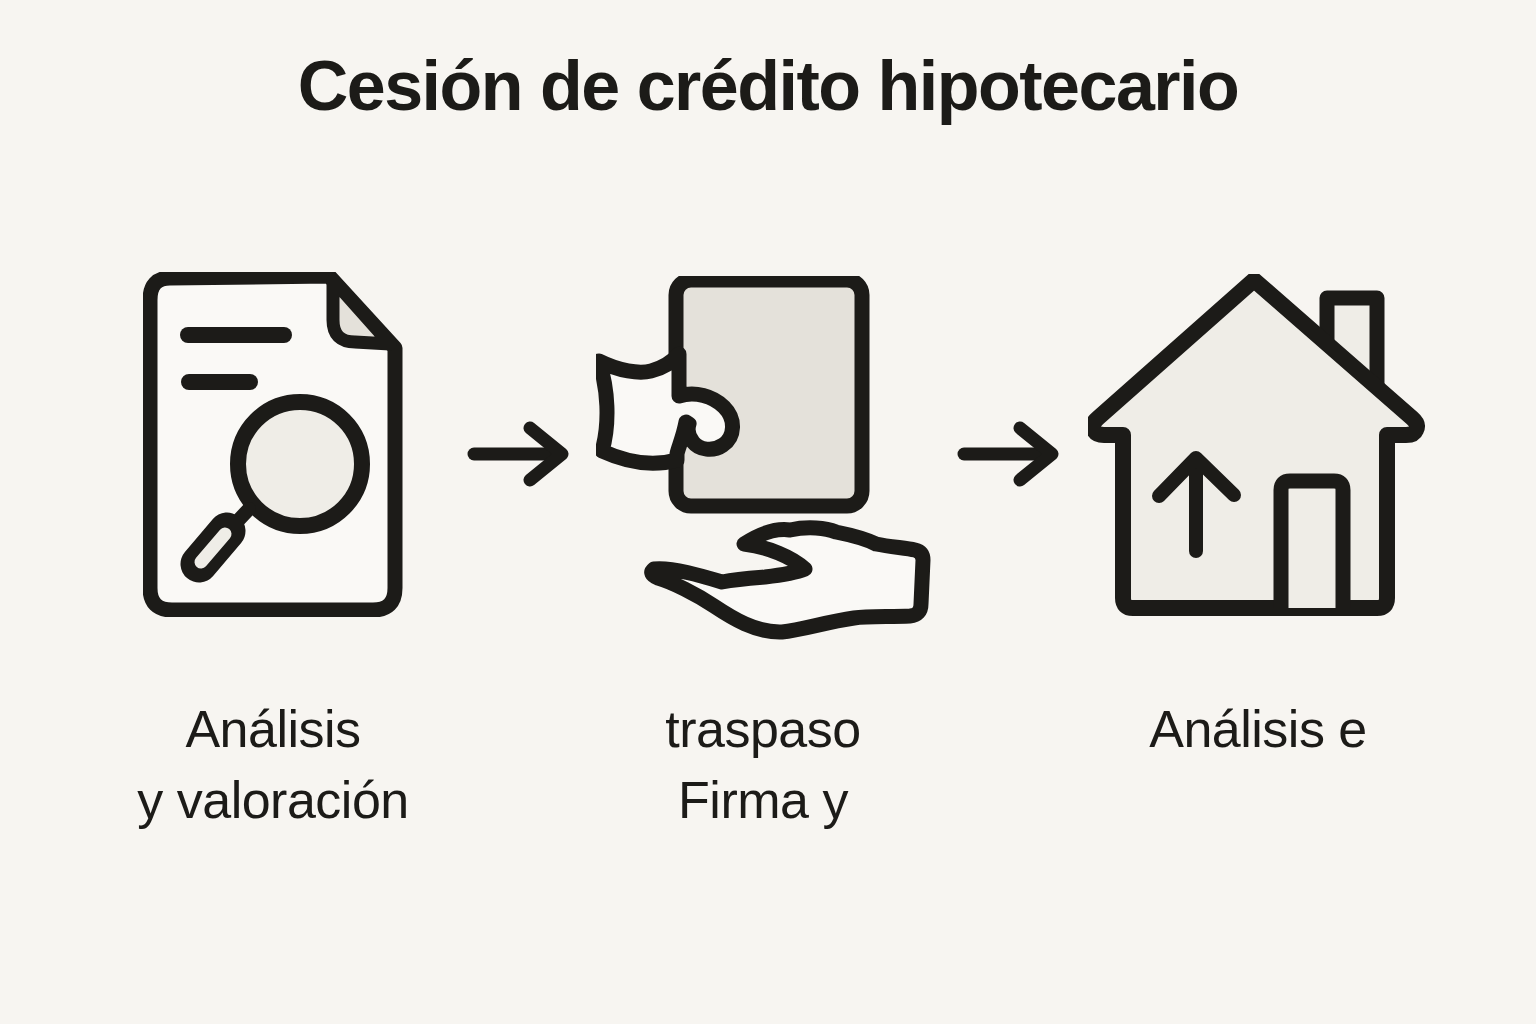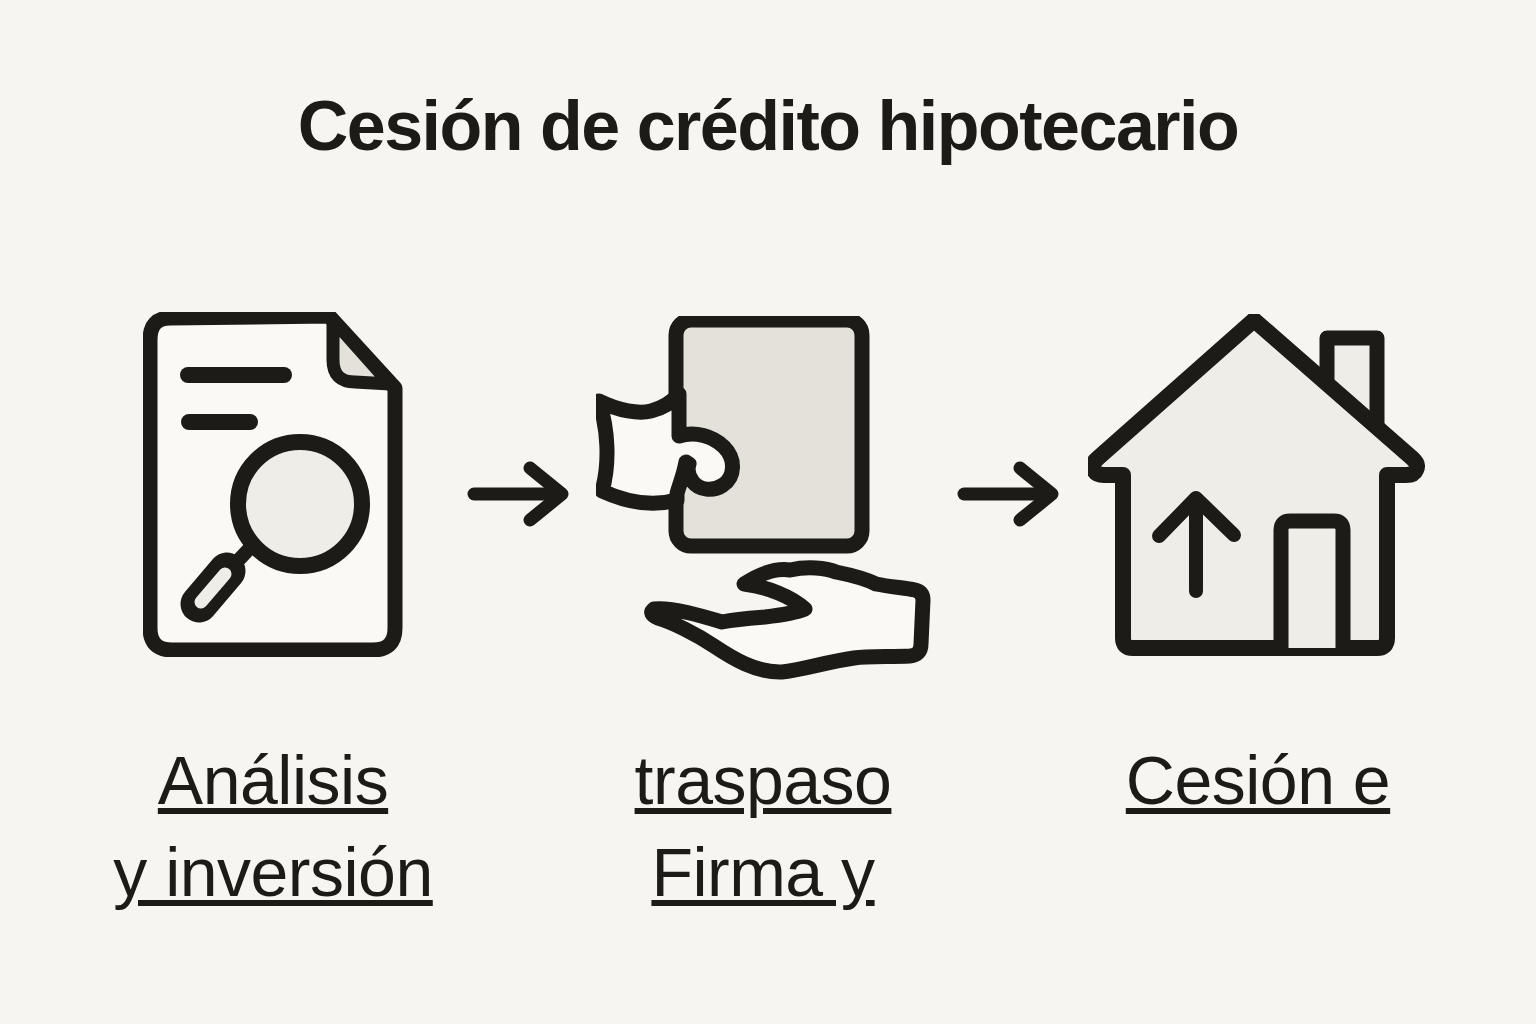--- a/index.html
+++ b/index.html
@@ -12,21 +12,21 @@
   * { margin: 0; padding: 0; box-sizing: border-box; }
   html, body { width: 1536px; height: 1024px; }
   body {
     background: var(--background);
     font-family: "Liberation Sans", "DejaVu Sans", sans-serif;
     color: var(--ink);
     overflow: hidden;
   }
   .page { width: 1536px; height: 1024px; position: relative; }
   .title {
-    padding-top: 86px;
+    padding-top: 46px;
     font-size: 70px;
     font-weight: 700;
     letter-spacing: -1.5px;
     text-align: center;
     color: var(--ink);
   }
   .flow {
     display: flex;
     justify-content: center;
     align-items: flex-start;
@@ -47,27 +47,26 @@
     justify-content: center;
   }
   .arrow-cell {
     width: 130px;
     padding-top: 146px;
     display: flex;
     justify-content: center;
   }
   .label {
     margin-top: 50px;
-    font-size: 68px;
+    font-size: 52px;
     font-weight: 500;
     line-height: 1.36;
     text-align: center;
     color: var(--ink);
     letter-spacing: -0.5px;
-    text-decoration: underline;
   }
   svg { display: block; }
 </style>
 </head>
 <body>
 
 <div class="page">
 
   <h1 class="title">Cesión de crédito hipotecario</h1>
 
@@ -84,21 +83,21 @@
           <line x1="46" y1="110" x2="107" y2="110" stroke="var(--ink)" stroke-width="16" stroke-linecap="round"></line>
 
           <circle cx="157" cy="192" r="62" fill="var(--fill-light)" stroke="var(--ink)" stroke-width="16"></circle>
           <line x1="106" y1="237" x2="90" y2="254" stroke="var(--ink)" stroke-width="14" stroke-linecap="round"></line>
           <line x1="84" y1="259" x2="56" y2="292" stroke="var(--ink)" stroke-width="37" stroke-linecap="round"></line>
           <line x1="82" y1="262" x2="58" y2="290" stroke="var(--fill-light)" stroke-width="13" stroke-linecap="round"></line>
         </svg>
       </div>
       <div class="label">
         <div>Análisis</div>
-        <div>y inversión</div>
+        <div>y valoración</div>
       </div>
     </div>
 
     <div class="arrow-cell">
       <svg width="104" height="72" viewBox="0 0 104 72">
         <line x1="8" y1="36" x2="92" y2="36" stroke="var(--ink)" stroke-width="13" stroke-linecap="round"></line>
         <polyline points="64,10 96,36 64,62" fill="none" stroke="var(--ink)" stroke-width="13" stroke-linecap="round" stroke-linejoin="round"></polyline>
       </svg>
     </div>
 
@@ -166,18 +165,18 @@
                    L 45,334 Q 35,334 35,324
                    L 35,161 L 16,161 Q 8,161 6,156 Q 3,150 10,144 Z" fill="var(--fill-light)" stroke="var(--ink)" stroke-width="16" stroke-linejoin="round"></path>
 
           <path d="M 193,334 L 193,216 Q 193,207 202,207 L 246,207 Q 255,207 255,216 L 255,334" fill="var(--fill-light)" stroke="var(--ink)" stroke-width="15" stroke-linejoin="round"></path>
 
           <line x1="108" y1="188" x2="108" y2="277" stroke="var(--ink)" stroke-width="14" stroke-linecap="round"></line>
           <polyline points="71,222 108,184 146,221" fill="none" stroke="var(--ink)" stroke-width="14" stroke-linecap="round" stroke-linejoin="round"></polyline>
         </svg>
       </div>
       <div class="label">
-        <div>Cesión e</div>
+        <div>Análisis e</div>
       </div>
     </div>
 
   </div>
 </div>
 
 </body></html>

